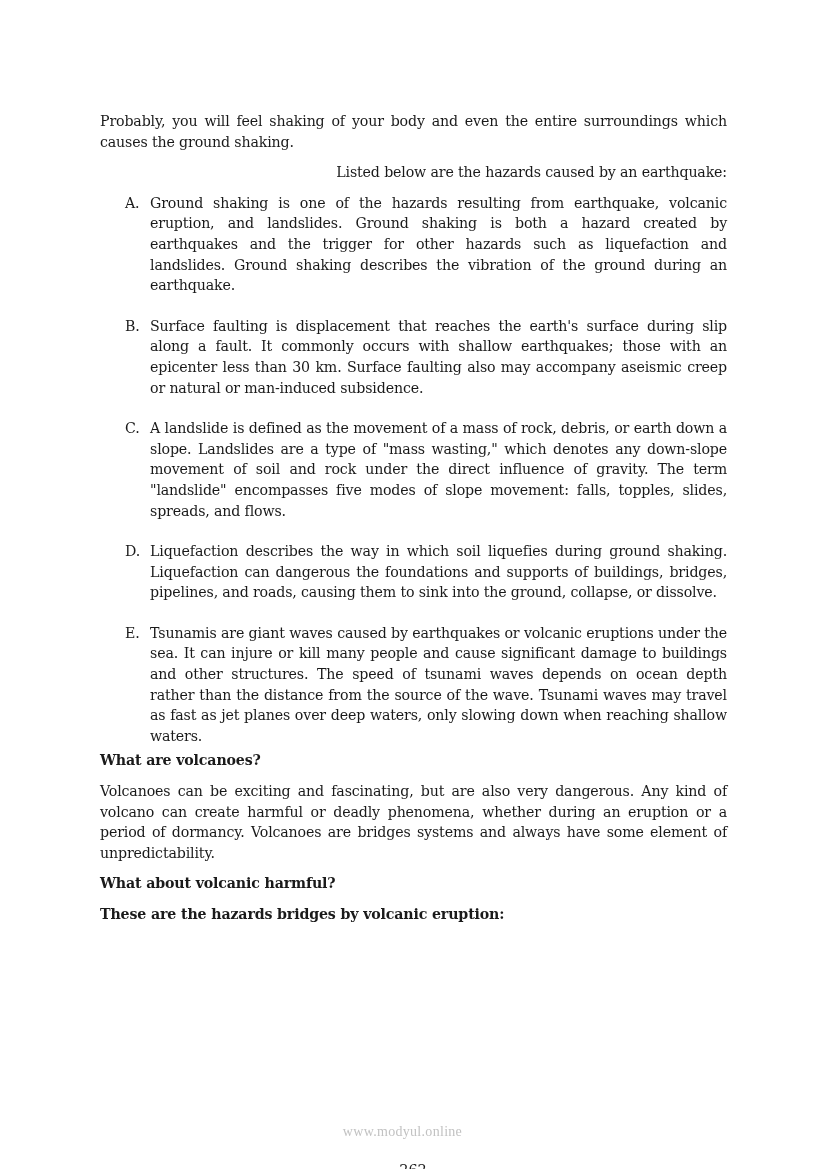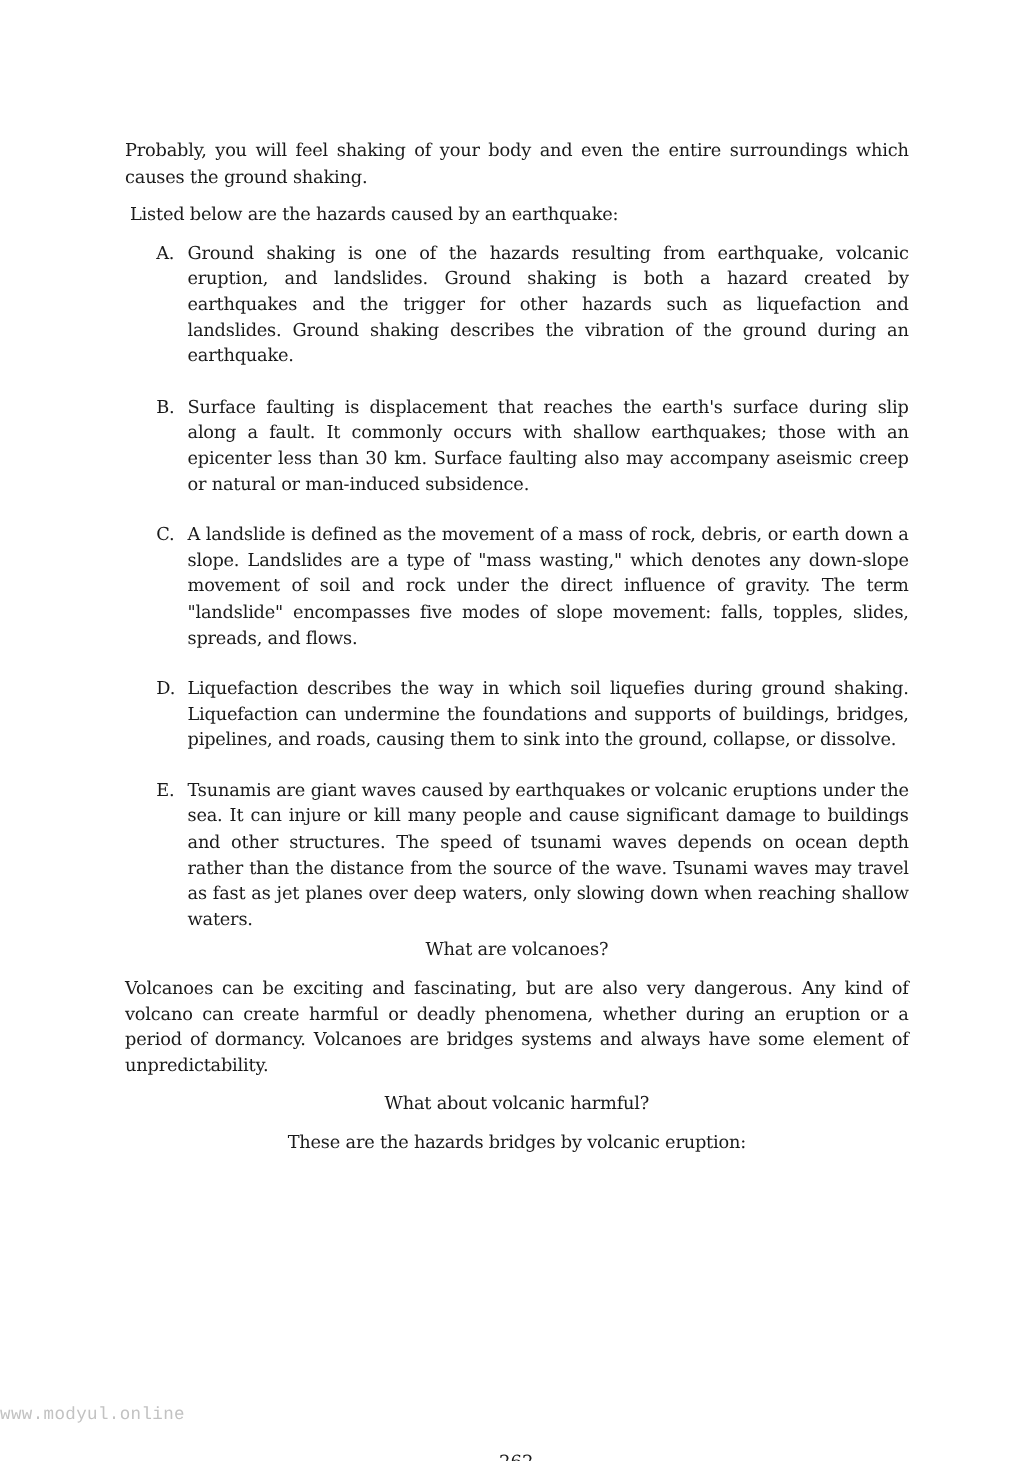--- a/index.html
+++ b/index.html
@@ -23,55 +23,56 @@
       font-size: 14.2px;
       line-height: 20.6px;
       letter-spacing: -0.15px;
       margin-top: 12px;
     }
     p {
       margin: 0;
       text-align: justify;
     }
     .p-intro { margin-bottom: 10px; }
-    .p-listed { margin-left: 4px; margin-bottom: 10px; text-align: left; }
+    .p-listed { margin-left: 4px; margin-bottom: 10px; text-align: right; }
     ol.hazards {
       list-style: none;
       margin: 0;
       padding: 0;
     }
     ol.hazards li {
       position: relative;
       padding-left: 50px;
       margin-bottom: 20px;
       text-align: justify;
     }
     ol.hazards li:last-child { margin-bottom: 4px; }
     ol.hazards li .marker {
       position: absolute;
       left: 25px;
       top: 0;
     }
-    .q { margin-bottom: 10px; text-align: center; }
+    .q { margin-bottom: 10px; text-align: left; font-weight: bold; }
     .para { margin-bottom: 10px; }
     .footer-num {
       position: absolute;
       left: 0;
       width: 826px;
       top: 1162px;
       text-align: center;
       font-size: 14.5px;
       color: #1a1a1a;
     }
     .footer-url {
       position: absolute;
       left: 0;
       width: 805px;
       top: 1124px;
-      font-family: Liberation Mono, monospace;
+      text-align: center;
+      font-family: Liberation Serif, serif;
       font-size: 14px;
       color: #c2c2c2;
       letter-spacing: 0.3px;
     }
   </style>
 </head>
 <body>
 
 <div class="page">
   <p class="p-intro">Probably, you will feel shaking of your body and even the entire surroundings which causes the ground shaking.</p>
@@ -86,21 +87,21 @@
     <li>
       <span class="marker">B.</span>
       <span>Surface faulting is displacement that reaches the earth's surface during slip along a fault. It commonly occurs with shallow earthquakes; those with an epicenter less than 30 km. Surface faulting also may accompany aseismic creep or natural or man-induced subsidence.</span>
     </li>
     <li>
       <span class="marker">C.</span>
       <span>A landslide is defined as the movement of a mass of rock, debris, or earth down a slope. Landslides are a type of "mass wasting," which denotes any down-slope movement of soil and rock under the direct influence of gravity. The term "landslide" encompasses five modes of slope movement: falls, topples, slides, spreads, and flows.</span>
     </li>
     <li>
       <span class="marker">D.</span>
-      <span>Liquefaction describes the way in which soil liquefies during ground shaking. Liquefaction can undermine the foundations and supports of buildings, bridges, pipelines, and roads, causing them to sink into the ground, collapse, or dissolve.</span>
+      <span>Liquefaction describes the way in which soil liquefies during ground shaking. Liquefaction can dangerous the foundations and supports of buildings, bridges, pipelines, and roads, causing them to sink into the ground, collapse, or dissolve.</span>
     </li>
     <li>
       <span class="marker">E.</span>
       <span>Tsunamis are giant waves caused by earthquakes or volcanic eruptions under the sea. It can injure or kill many people and cause significant damage to buildings and other structures. The speed of tsunami waves depends on ocean depth rather than the distance from the source of the wave. Tsunami waves may travel as fast as jet planes over deep waters, only slowing down when reaching shallow waters.</span>
     </li>
   </ol>
 
   <p class="q">What are volcanoes?</p>
   <p class="para">Volcanoes can be exciting and fascinating, but are also very dangerous. Any kind of volcano can create harmful or deadly phenomena, whether during an eruption or a period of dormancy. Volcanoes are bridges systems and always have some element of unpredictability.</p>
 

